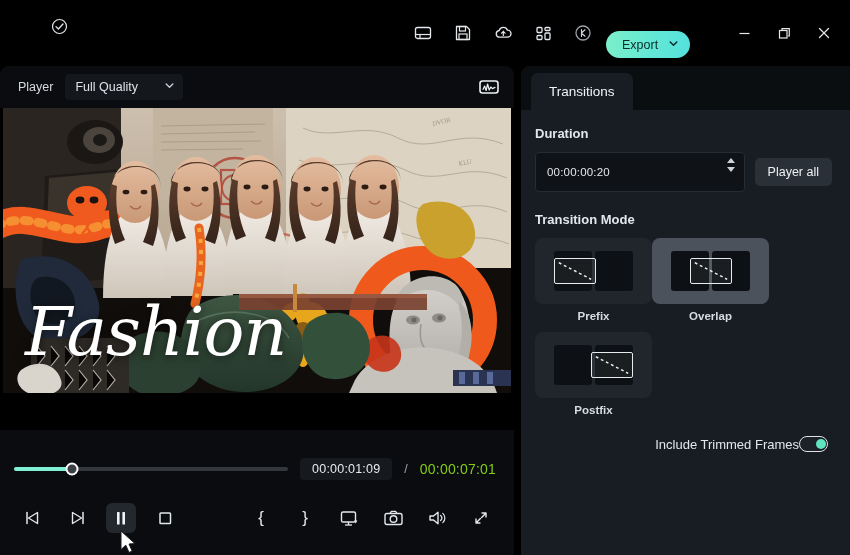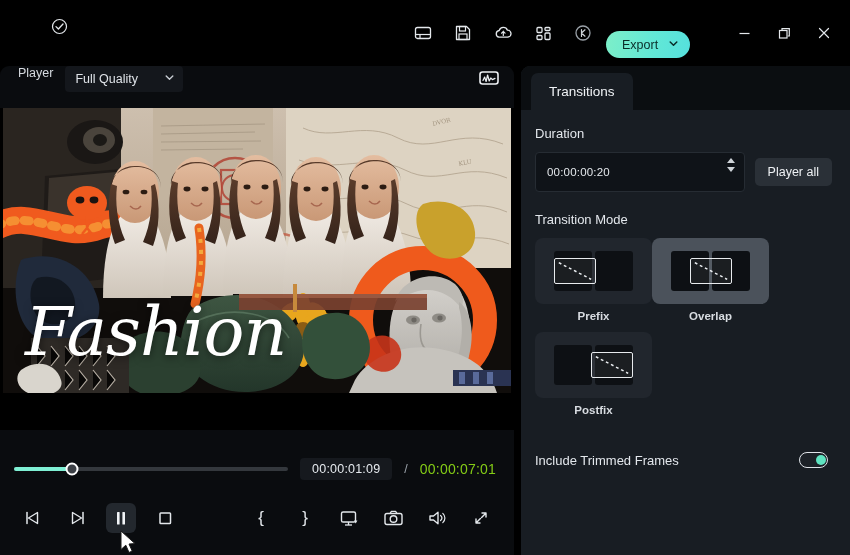--- a/index.html
+++ b/index.html
@@ -37,21 +37,21 @@
     width: 40px; height: 40px; display: flex; align-items: center; justify-content: center;
     cursor: pointer; border-radius: 3px;
   }
 
   
   .player-panel {
     position: absolute; left: 0; top: 66px; width: 514px; height: 489px;
     background: #0a0c0f; border-radius: 9px 9px 0 0;
   }
   .player-head {
-    height: 42px; display: flex; padding: 0 12px 0 18px; gap: 12px;
+    height: 42px; display: flex; align-items: center; padding: 0 12px 0 18px; gap: 12px;
   }
   .player-label { color: #d6dadf; font-size: 12.5px; }
   .quality-select {
     display: flex; align-items: center; justify-content: space-between;
     width: 118px; height: 26px; padding: 0 8px 0 10px;
     background: #14171c; border-radius: 4px; cursor: pointer;
   }
   .quality-select span { color: #dfe3e8; font-size: 12.5px; }
   .scope-btn {
     margin-left: auto; width: 26px; height: 24px; border-radius: 4px;
@@ -105,21 +105,21 @@
     background: #181d23; border-radius: 9px 0 0 0;
   }
   .tabbar { height: 44px; background: #0b0e11; position: relative; border-radius: 9px 0 0 0; }
   .tab {
     position: absolute; left: 10px; top: 7px; height: 37px; padding: 0 18px;
     display: flex; align-items: center; background: #181d23;
     border-radius: 7px 7px 0 0; cursor: pointer;
   }
   .tab span { color: #f0f3f6; font-size: 13.5px; }
   .panel-body { padding: 16px 18px 0 14px; }
-  .sec-label { color: #e3e7ec; font-size: 13px; margin-bottom: 11px; }
+  .sec-label { color: #e3e7ec; font-size: 13px; margin-bottom: 11px; font-weight: bold; }
   .dur-row { display: flex; align-items: center; gap: 10px; margin-bottom: 20px; }
   .dur-input {
     position: relative; flex: 1; height: 40px; background: #0f1318;
     border: 1px solid #262c33; border-radius: 4px; display: flex; align-items: center;
     padding-left: 11px; cursor: text;
   }
   .dur-input span { color: #e4e8ec; font-size: 11.5px; letter-spacing: .2px; }
   .spin { position: absolute; right: 8px; top: 4px; display: flex; flex-direction: column; gap: 2px; cursor: pointer; }
   .apply-btn {
     height: 28px; padding: 0 13px; background: #2a3037; border: none; border-radius: 5px;
@@ -137,22 +137,22 @@
   .trans-box {
     position: absolute; top: 7px; width: 42px; height: 26px;
     border: 1.4px solid #e8ebee; border-radius: 2px;
     background: rgba(255,255,255,0.06);
   }
   .trans-box.left { left: 0px; }
   .trans-box.center { left: 19px; }
   .trans-box.right { left: 37px; }
   .mode-name { text-align: center; color: #d8dce1; font-size: 11.5px; margin-top: 6px; }
   .toggle-row {
-    display: flex; align-items: center; justify-content: space-between;
-    margin-top: 36px; padding-right: 4px;
+    display: flex; align-items: center; justify-content: flex-end;
+    margin-top: 20px; padding-right: 4px;
   }
   .toggle-label { color: #e3e7ec; font-size: 13px; }
   .toggle {
     width: 29px; height: 16px; border-radius: 8px; background: #1c2127;
     border: 1.4px solid #dfe3e8; position: relative; cursor: pointer;
   }
   .toggle .knob {
     position: absolute; right: 1.5px; top: 1.5px; width: 10px; height: 10px;
     border-radius: 50%; background: #5fe3c0;
   }

